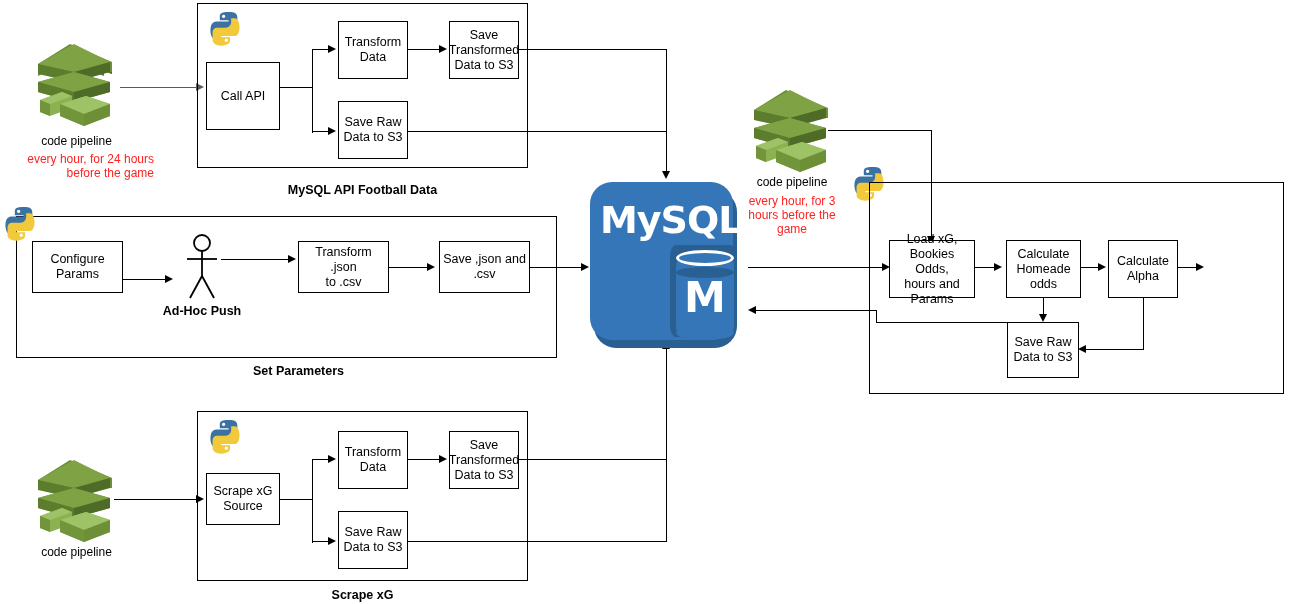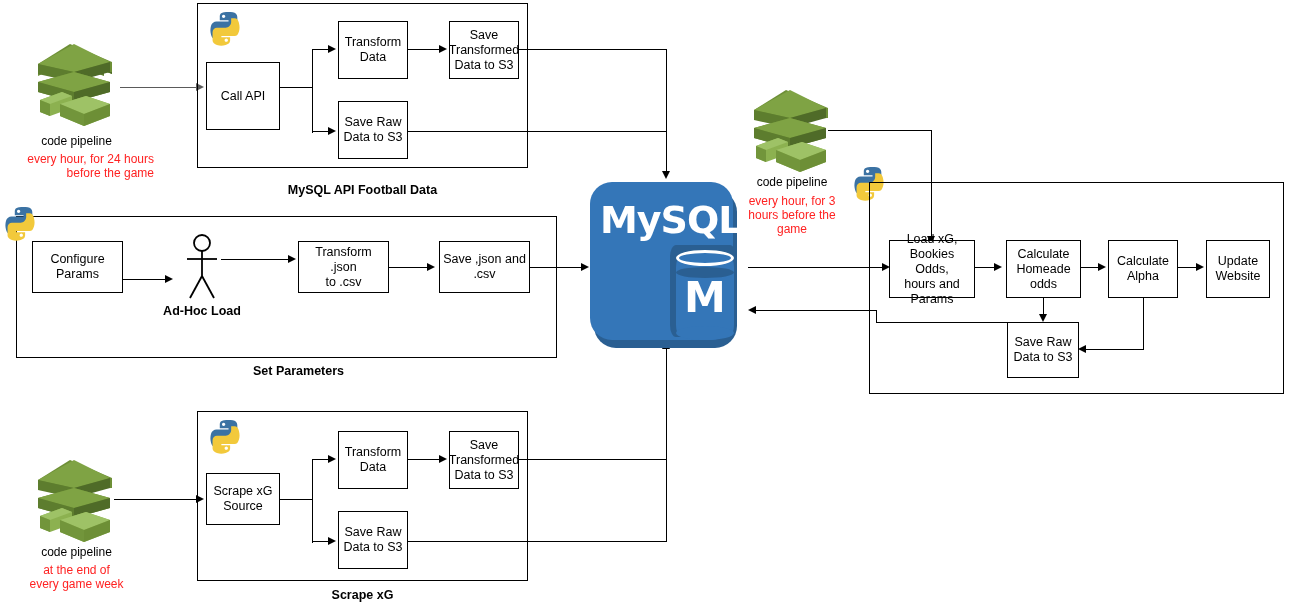--- a/index.html
+++ b/index.html
@@ -193,21 +193,21 @@
   <div class="ln h" style="left:123px;top:279px;width:46px;"></div>
   <div class="ah r" style="left:165px;top:275px;"></div>
 
   <svg class="stick" style="left:183px;top:234px;width:38px;height:66px;" viewBox="0 0 38 66">
     <circle cx="19" cy="9" r="8" fill="#ffffff" stroke="#000" stroke-width="1.8"></circle>
     <line x1="19" y1="17" x2="19" y2="42" stroke="#000" stroke-width="1.8"></line>
     <line x1="4" y1="25" x2="34" y2="25" stroke="#000" stroke-width="1.8"></line>
     <line x1="19" y1="42" x2="7" y2="64" stroke="#000" stroke-width="1.8"></line>
     <line x1="19" y1="42" x2="31" y2="64" stroke="#000" stroke-width="1.8"></line>
   </svg>
-  <div class="grouplabel" style="left:160px;top:304px;width:84px;">Ad-Hoc Load</div>
+  <div class="grouplabel" style="left:160px;top:304px;width:84px;">Ad-Hoc Push</div>
 
   <div class="ln h" style="left:221px;top:259px;width:71px;"></div>
   <div class="ah r" style="left:288px;top:255px;"></div>
 
   <div class="node" style="left:298px;top:241px;width:91px;height:52px;">Transform .json
 to .csv</div>
 
   <div class="ln h" style="left:389px;top:267px;width:42px;"></div>
   <div class="ah r" style="left:427px;top:263px;"></div>
 
@@ -228,22 +228,20 @@
     <polygon points="40,50 40,60 76,50 76,40" fill="#4f6b28"></polygon>
     <polygon points="6,58 28,50 38,54 38,66 16,74 6,70" fill="#8cb150"></polygon>
     <polygon points="6,58 28,50 38,54 16,62" fill="#9ec266"></polygon>
     <polygon points="6,58 6,70 16,74 16,62" fill="#72953b"></polygon>
     <polygon points="26,62 52,54 76,62 76,74 50,84 26,74" fill="#8cb150"></polygon>
     <polygon points="26,62 52,54 76,62 50,72" fill="#9ec266"></polygon>
     <polygon points="26,62 26,74 50,84 50,72" fill="#72953b"></polygon>
     <polygon points="50,72 50,84 76,74 76,62" fill="#6d8f36"></polygon>
   </svg>
   <div class="caption" style="left:14px;top:545px;width:125px;">code pipeline</div>
-  <div class="caption red" style="left:9px;top:563px;width:135px;">at the end of
-every game week</div>
 
   <div class="ln h" style="left:114px;top:499px;width:88px;"></div>
   <div class="ah r" style="left:196px;top:495px;"></div>
 
   <div class="group" style="left:197px;top:411px;width:331px;height:170px;"></div>
   <div class="grouplabel" style="left:197px;top:588px;width:331px;">Scrape xG</div>
 
   <svg class="py-icon" style="left:207px;top:418px;" viewBox="0 0 100 100">
     <path fill="#3b72a3" d="M49.3 6c-4.6 0-8.9.4-12.7 1.1-11.2 2-13.2 6.1-13.2 13.8v10.2h26.4v3.3H13.5c-7.7 0-14.5 4.6-16.6 13.4-2.4 10.1-2.5 16.4 0 27 1.9 7.8 6.4 13.4 14.1 13.4h9.1V75.9c0-8.8 7.6-16.5 16.6-16.5h26.3c7.4 0 13.3-6.1 13.3-13.5V20.9c0-7.2-6.1-12.6-13.3-13.8C58.4 6.4 53.9 6 49.3 6zM35 14.1c2.7 0 5 2.3 5 5.1s-2.3 5-5 5c-2.8 0-5-2.2-5-5s2.2-5.1 5-5.1z" transform="translate(14 0) scale(0.92)"></path>
     <path fill="#f2c93b" d="M79.5 34.4v11.9c0 9.2-7.8 16.9-16.6 16.9H36.6c-7.2 0-13.3 6.2-13.3 13.5v25.3c0 7.2 6.3 11.4 13.3 13.5 8.4 2.5 16.4 2.9 26.4 0 6.7-1.9 13.3-5.8 13.3-13.5V91.8H49.9v-3.3h39.6c7.7 0 10.6-5.4 13.3-13.4 2.8-8.3 2.7-16.2 0-27-1.9-7.6-5.6-13.4-13.3-13.4h-10zM64.7 95.9c2.8 0 5 2.2 5 5 0 2.8-2.2 5.1-5 5.1-2.7 0-5-2.3-5-5.1 0-2.8 2.3-5 5-5z" transform="translate(-6 -9) scale(0.92)"></path>
@@ -327,22 +325,20 @@
 
   <div class="node" style="left:889px;top:240px;width:86px;height:58px;">Load xG,
 Bookies Odds,
 hours and
 Params</div>
   <div class="node" style="left:1006px;top:240px;width:75px;height:58px;">Calculate
 Homeade
 odds</div>
   <div class="node" style="left:1108px;top:240px;width:70px;height:58px;">Calculate
 Alpha</div>
-  <div class="node" style="left:1206px;top:240px;width:64px;height:58px;">Update
-Website</div>
   <div class="node" style="left:1007px;top:322px;width:72px;height:56px;">Save Raw
 Data to S3</div>
 
   <div class="ln h" style="left:975px;top:267px;width:23px;"></div>
   <div class="ah r" style="left:994px;top:263px;"></div>
 
   <div class="ln h" style="left:1081px;top:267px;width:21px;"></div>
   <div class="ah r" style="left:1098px;top:263px;"></div>
 
   <div class="ln h" style="left:1178px;top:267px;width:20px;"></div>

